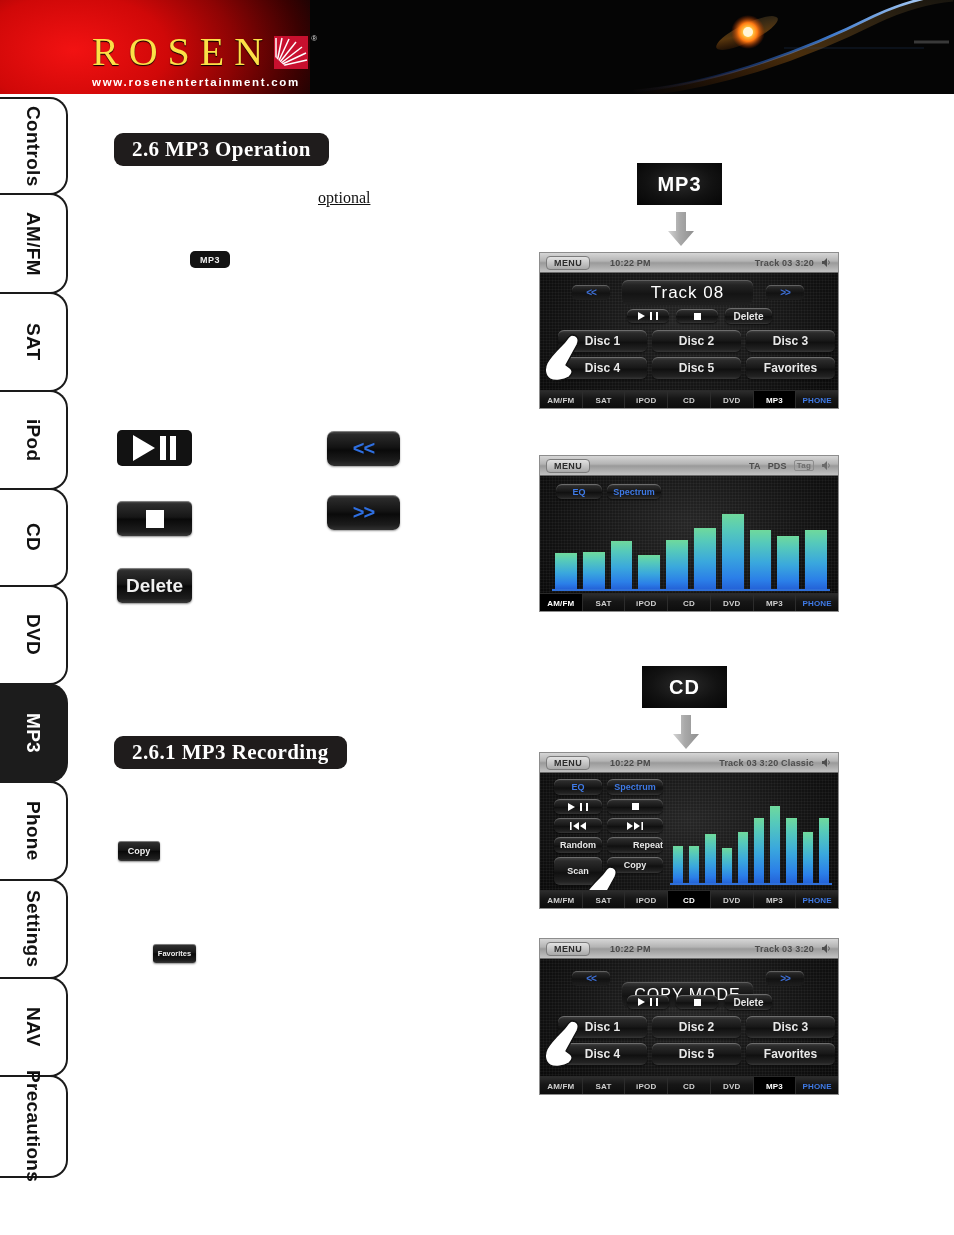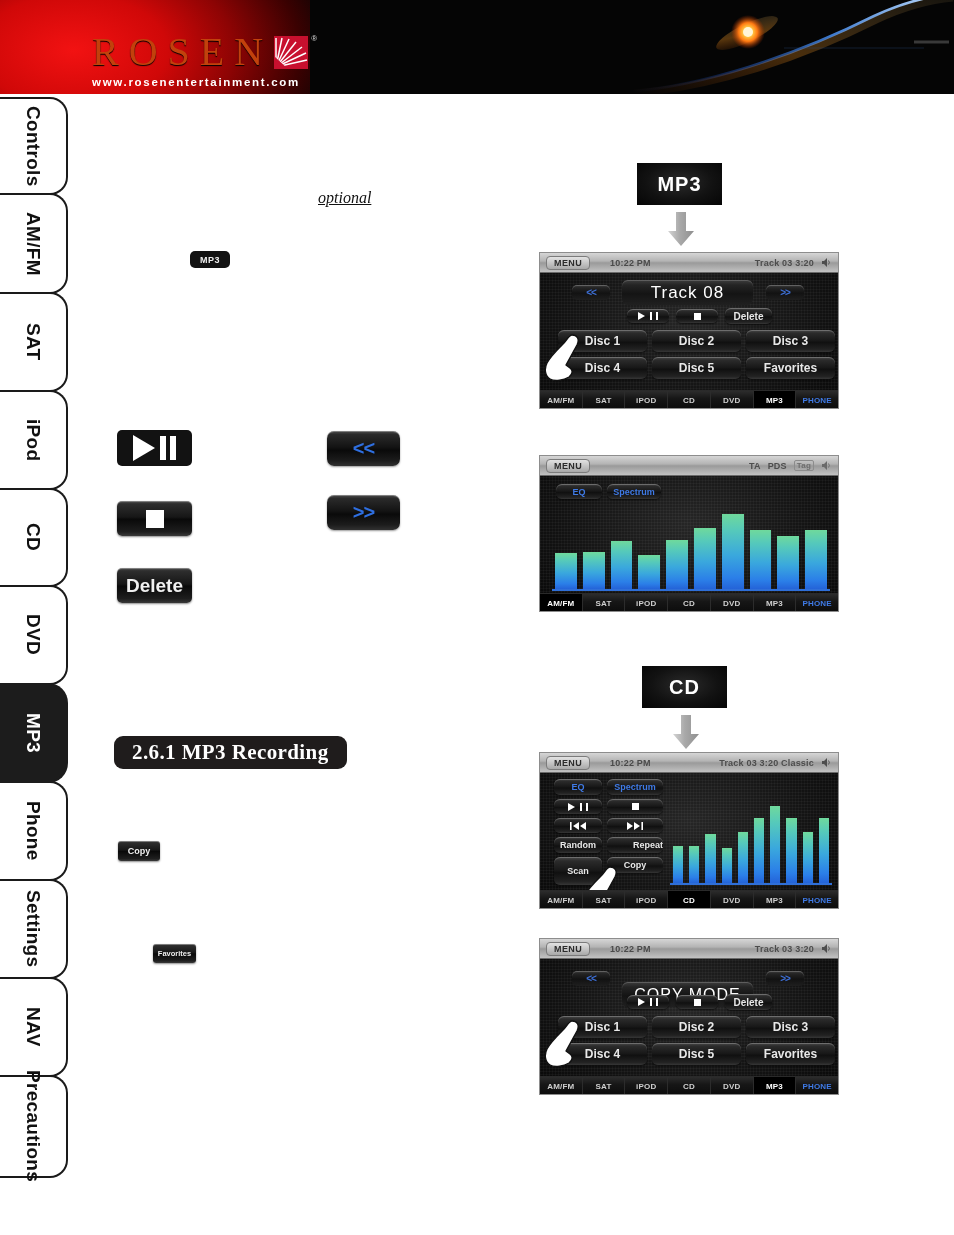--- a/index.html
+++ b/index.html
@@ -38,21 +38,21 @@
   }
   .logo-block {
     position: absolute;
     left: 92px; top: 32px;
     width: 280px;
   }
   .logo-word {
     font-family: "Liberation Serif", serif;
     font-size: 40px;
     letter-spacing: 10px;
-    color: #c2410c;
+    color: #fde047;
     line-height: 40px;
     text-shadow: 0 1px 1px #000;
     display: inline-block;
   }
   .logo-mark {
     display: inline-block;
     position: relative;
     width: 34px; height: 33px;
     vertical-align: -4px;
     margin-left: 1px;
@@ -130,21 +130,20 @@
     justify-content: center;
     padding: 0 18px;
     height: 33px;
     box-sizing: border-box;
     white-space: nowrap;
   }
 
   .optional-note {
     position: absolute;
     font-family: "Liberation Serif", serif;
-    font-style: italic;
     font-size: 16px;
     color: #111;
     text-decoration: underline;
     white-space: nowrap;
   }
 
   
   .hw-btn {
     position: absolute;
     border-radius: 5px;
@@ -435,20 +434,21 @@
   <div class="tab" style="height:100px">
     <span class="tab-label">NAV</span>
   </div>
   <div class="tab" style="height:103px">
     <span class="tab-label">Precautions</span>
   </div>
 </div>
 
 <div class="content">
 
+  <div class="section-heading" style="left:114px; top:133px;">2.6 MP3 Operation</div>
 
   <div class="optional-note" style="left:318px; top:189px;">optional</div>
 
   <div class="hw-btn flat" style="left:190px; top:251px; width:40px; height:17px; font-size:9px; letter-spacing:0.5px;">
     <span class="lbl">MP3</span>
   </div>
 
   <div class="hw-btn flat" style="left:117px; top:430px; width:75px; height:36px;">
     <span class="glyph-playpause">
       <span class="tri"></span>

